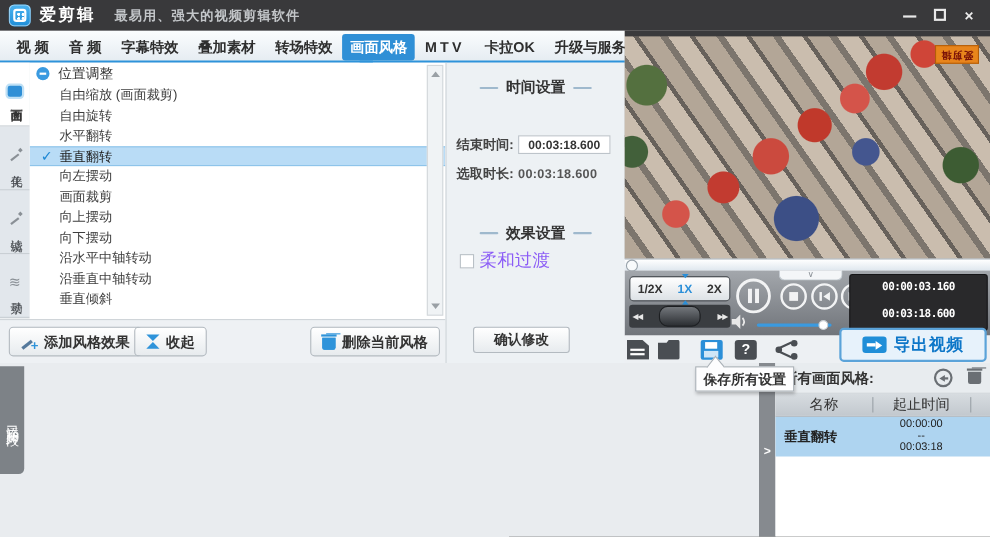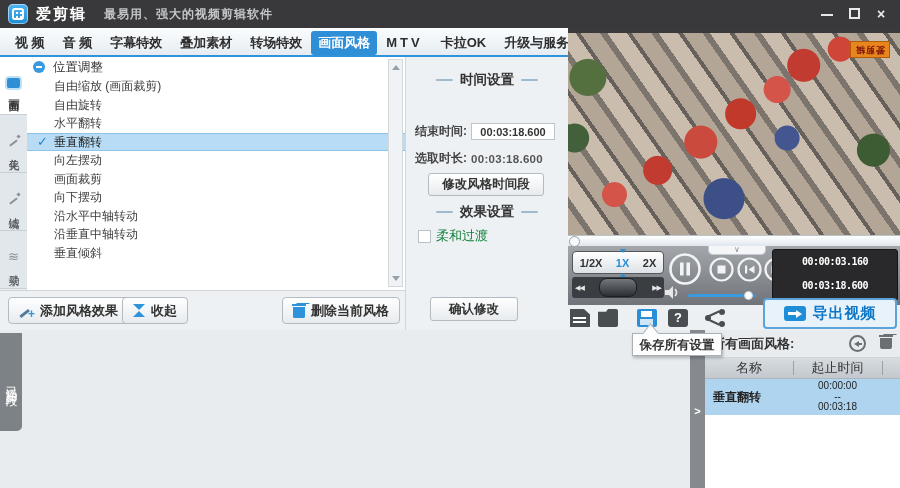--- a/index.html
+++ b/index.html
@@ -77,21 +77,21 @@
         font-size:13.5px;font-weight:bold;color:#333;}
   .sech i{width:17px;height:2px;background:#9fb9cd;border-radius:1px;}
   .trow{position:absolute;left:9px;font-size:12px;font-weight:bold;color:#444;display:flex;align-items:center;gap:4px;}
   .trow input{width:84px;height:17px;border:1px solid #bdc4ca;background:#fff;font-size:11px;font-weight:bold;color:#333;
         text-align:center;font-family:inherit;box-sizing:border-box;padding:0;}
   .trow .ro{font-size:11.5px;color:#555;font-weight:bold;letter-spacing:.3px;}
   .mbtn{position:absolute;background:linear-gradient(#ffffff,#e7ebee);border:1px solid #b3bac0;border-radius:3px;
         font-size:12.5px;font-weight:bold;color:#333;cursor:pointer;font-family:inherit;}
   .btn-modify{left:22px;top:116px;width:116px;height:23px;}
   .btn-confirm{left:24px;top:240px;width:88px;height:24px;}
-  .cbrow{position:absolute;left:12px;top:170px;display:flex;align-items:center;gap:5px;font-size:13px;color:#15803d;}
+  .cbrow{position:absolute;left:12px;top:170px;display:flex;align-items:center;gap:5px;font-size:16px;color:#8b5cf6;}
   .cbox{width:13px;height:13px;background:#fff;border:1px solid #b9c0c6;box-sizing:border-box;}
   
   .video{position:absolute;left:568px;top:28px;width:332px;height:207px;overflow:hidden;border-top:5px solid #3a3a3c;box-sizing:border-box;
      background-color:#8d8276;background-image:
      radial-gradient(circle at 82% 8%,#cf4538 0 12px,rgba(0,0,0,0) 13px),
      radial-gradient(circle at 71% 16%,#c23b30 0 16px,rgba(0,0,0,0) 17px),
      radial-gradient(circle at 63% 28%,#d4544a 0 13px,rgba(0,0,0,0) 14px),
      radial-gradient(circle at 52% 40%,#c0392b 0 15px,rgba(0,0,0,0) 16px),
      radial-gradient(circle at 40% 54%,#cb4a3e 0 16px,rgba(0,0,0,0) 17px),
      radial-gradient(circle at 27% 68%,#c23b30 0 14px,rgba(0,0,0,0) 15px),
@@ -239,20 +239,21 @@
     <div class="egroup">
       <span class="minus-icon"></span>
       <span>位置调整</span>
     </div>
     <div class="erow"><span class="chk"></span><span>自由缩放 (画面裁剪)</span></div>
     <div class="erow"><span class="chk"></span><span>自由旋转</span></div>
     <div class="erow"><span class="chk"></span><span>水平翻转</span></div>
     <div class="erow sel"><span class="chk">✓</span><span>垂直翻转</span></div>
     <div class="erow"><span class="chk"></span><span>向左摆动</span></div>
     <div class="erow"><span class="chk"></span><span>画面裁剪</span></div>
+    <div class="erow"><span class="chk"></span><span>向上摆动</span></div>
     <div class="erow"><span class="chk"></span><span>向下摆动</span></div>
     <div class="erow"><span class="chk"></span><span>沿水平中轴转动</span></div>
     <div class="erow"><span class="chk"></span><span>沿垂直中轴转动</span></div>
     <div class="erow"><span class="chk"></span><span>垂直倾斜</span></div>
     <div class="vscroll">
       <i class="sarr up"></i>
       <i class="sarr down"></i>
     </div>
   </div>
 
@@ -278,21 +279,20 @@
         <i></i>
       </div>
     <div class="trow" style="top:66px;">
       <span>结束时间:</span>
       <input readonly="" value="00:03:18.600" style="">
     </div>
     <div class="trow" style="top:93px;">
       <span>选取时长:</span>
       <span class="ro">00:03:18.600</span>
     </div>
-    <button class="mbtn btn-modify">修改风格时间段</button>
     <div class="sech" style="top:146px;">
         <i></i>
         <span>效果设置</span>
         <i></i>
       </div>
     <div class="cbrow">
       <span class="cbox"></span>
       <span>柔和过渡</span>
     </div>
     <button class="mbtn btn-confirm">确认修改</button>

